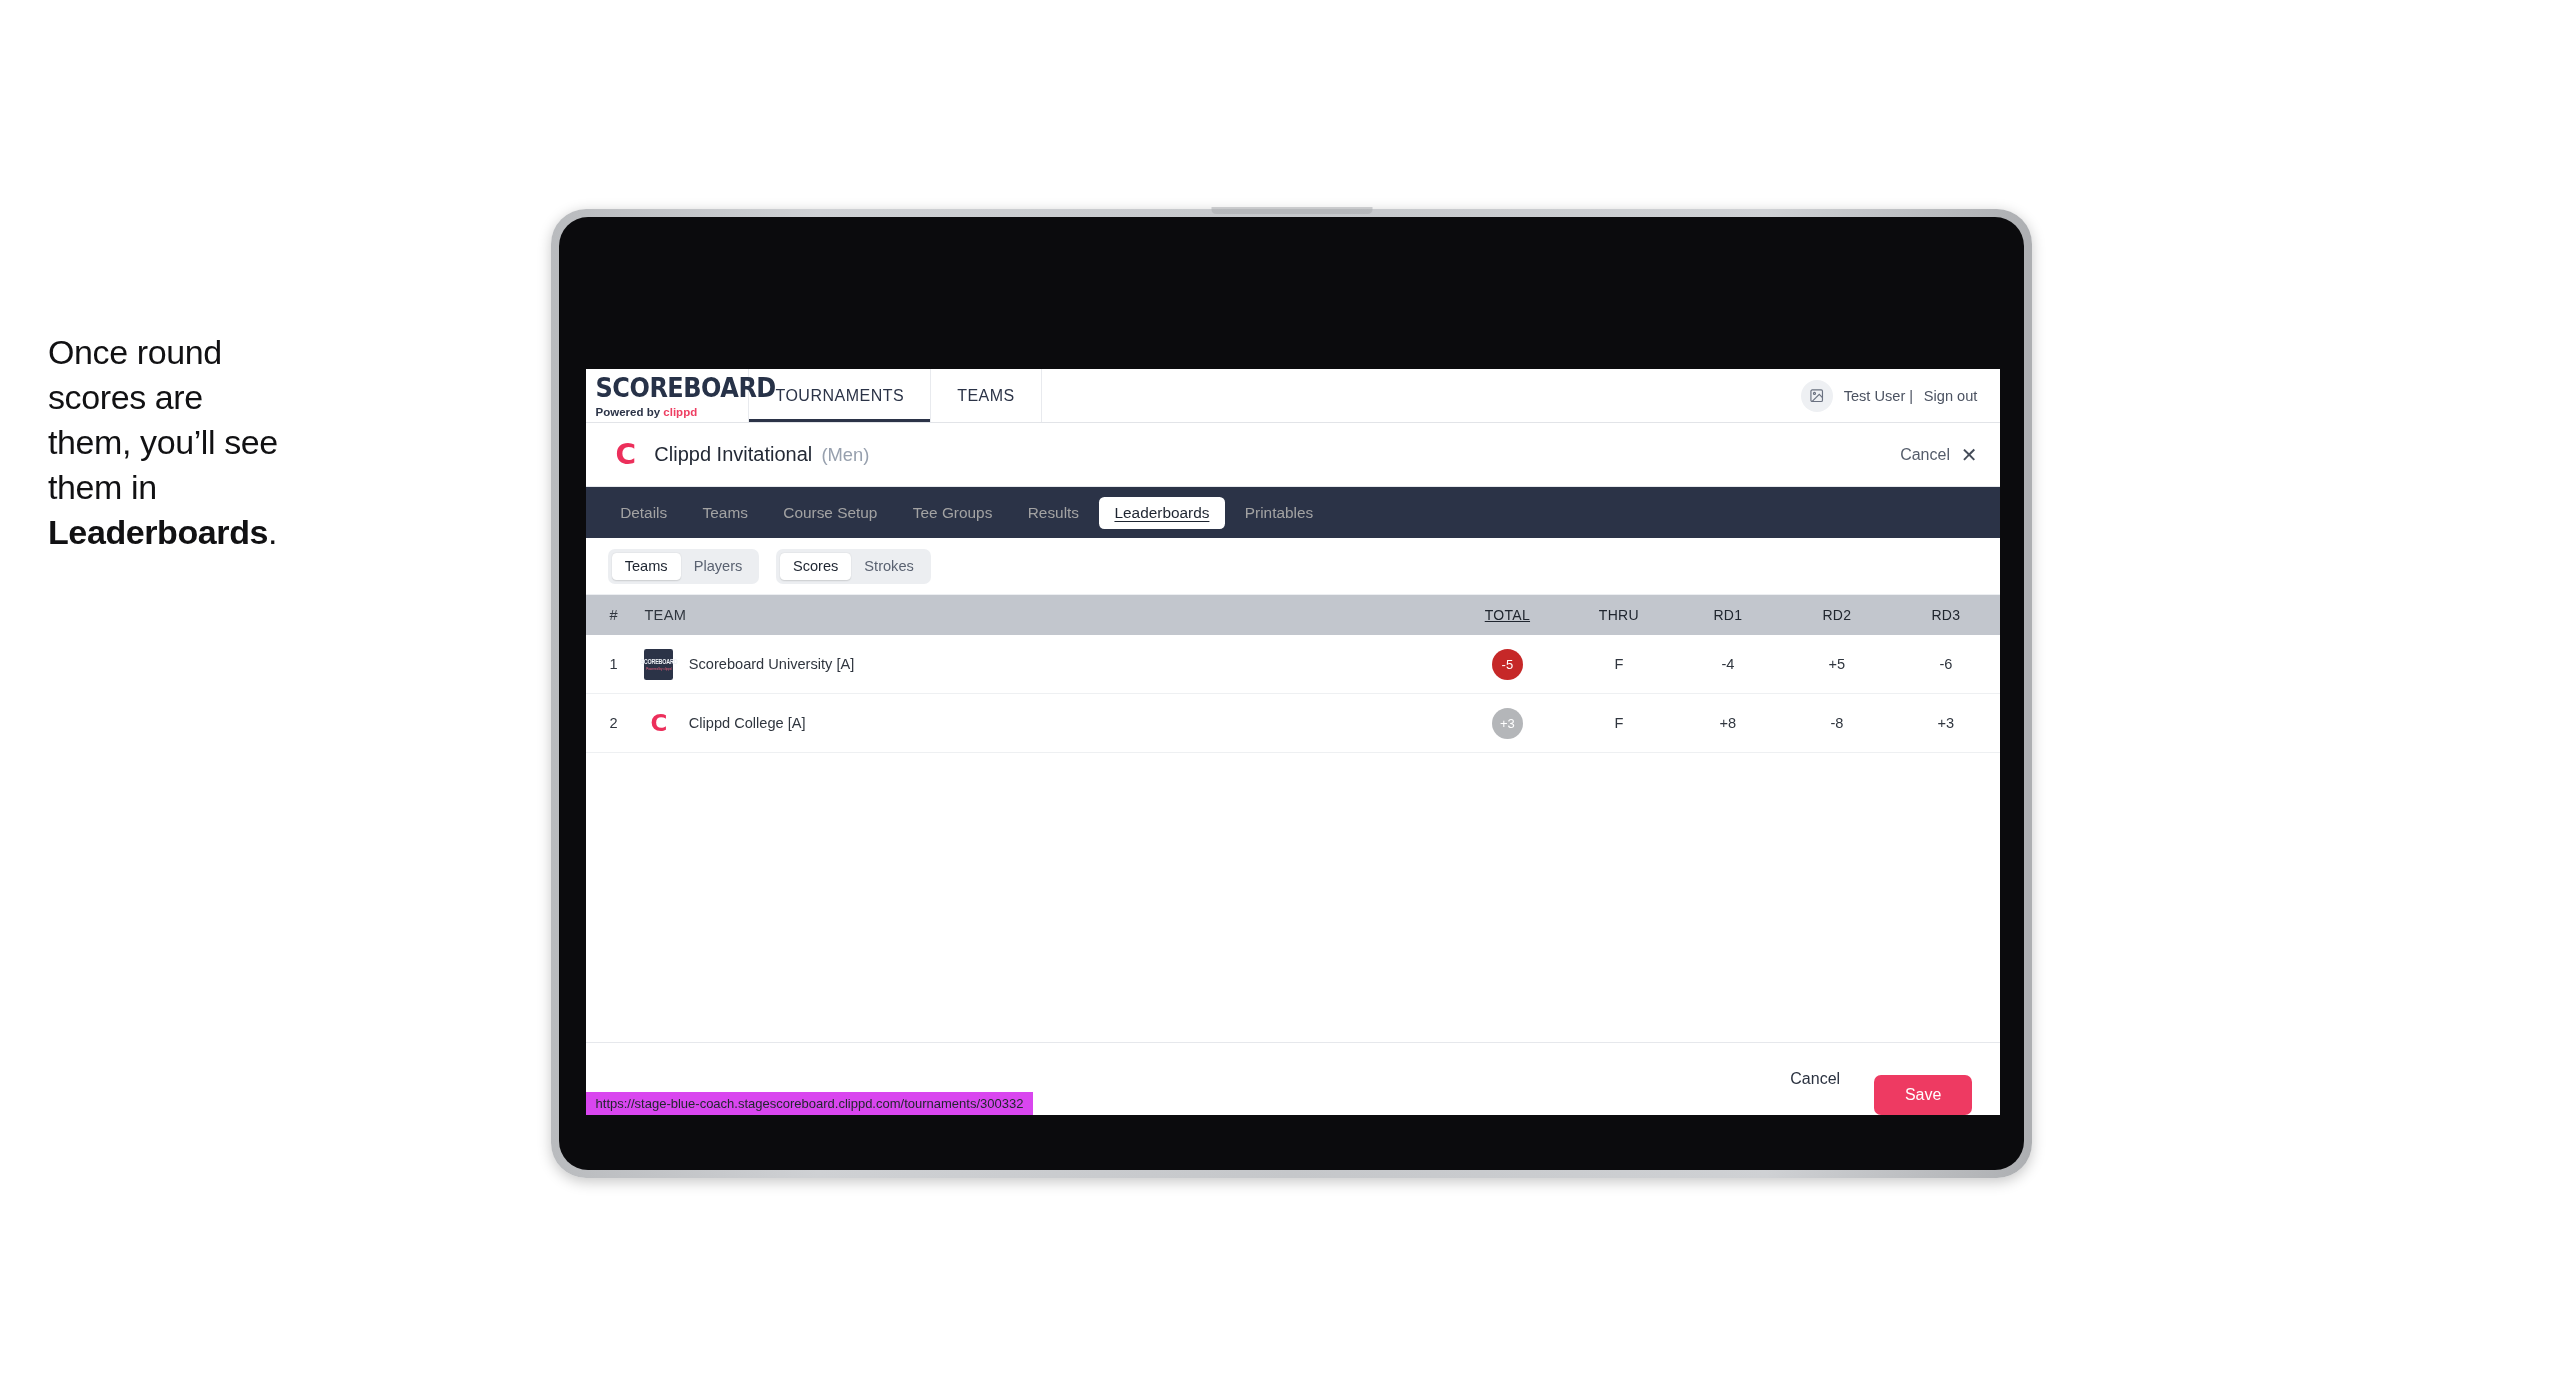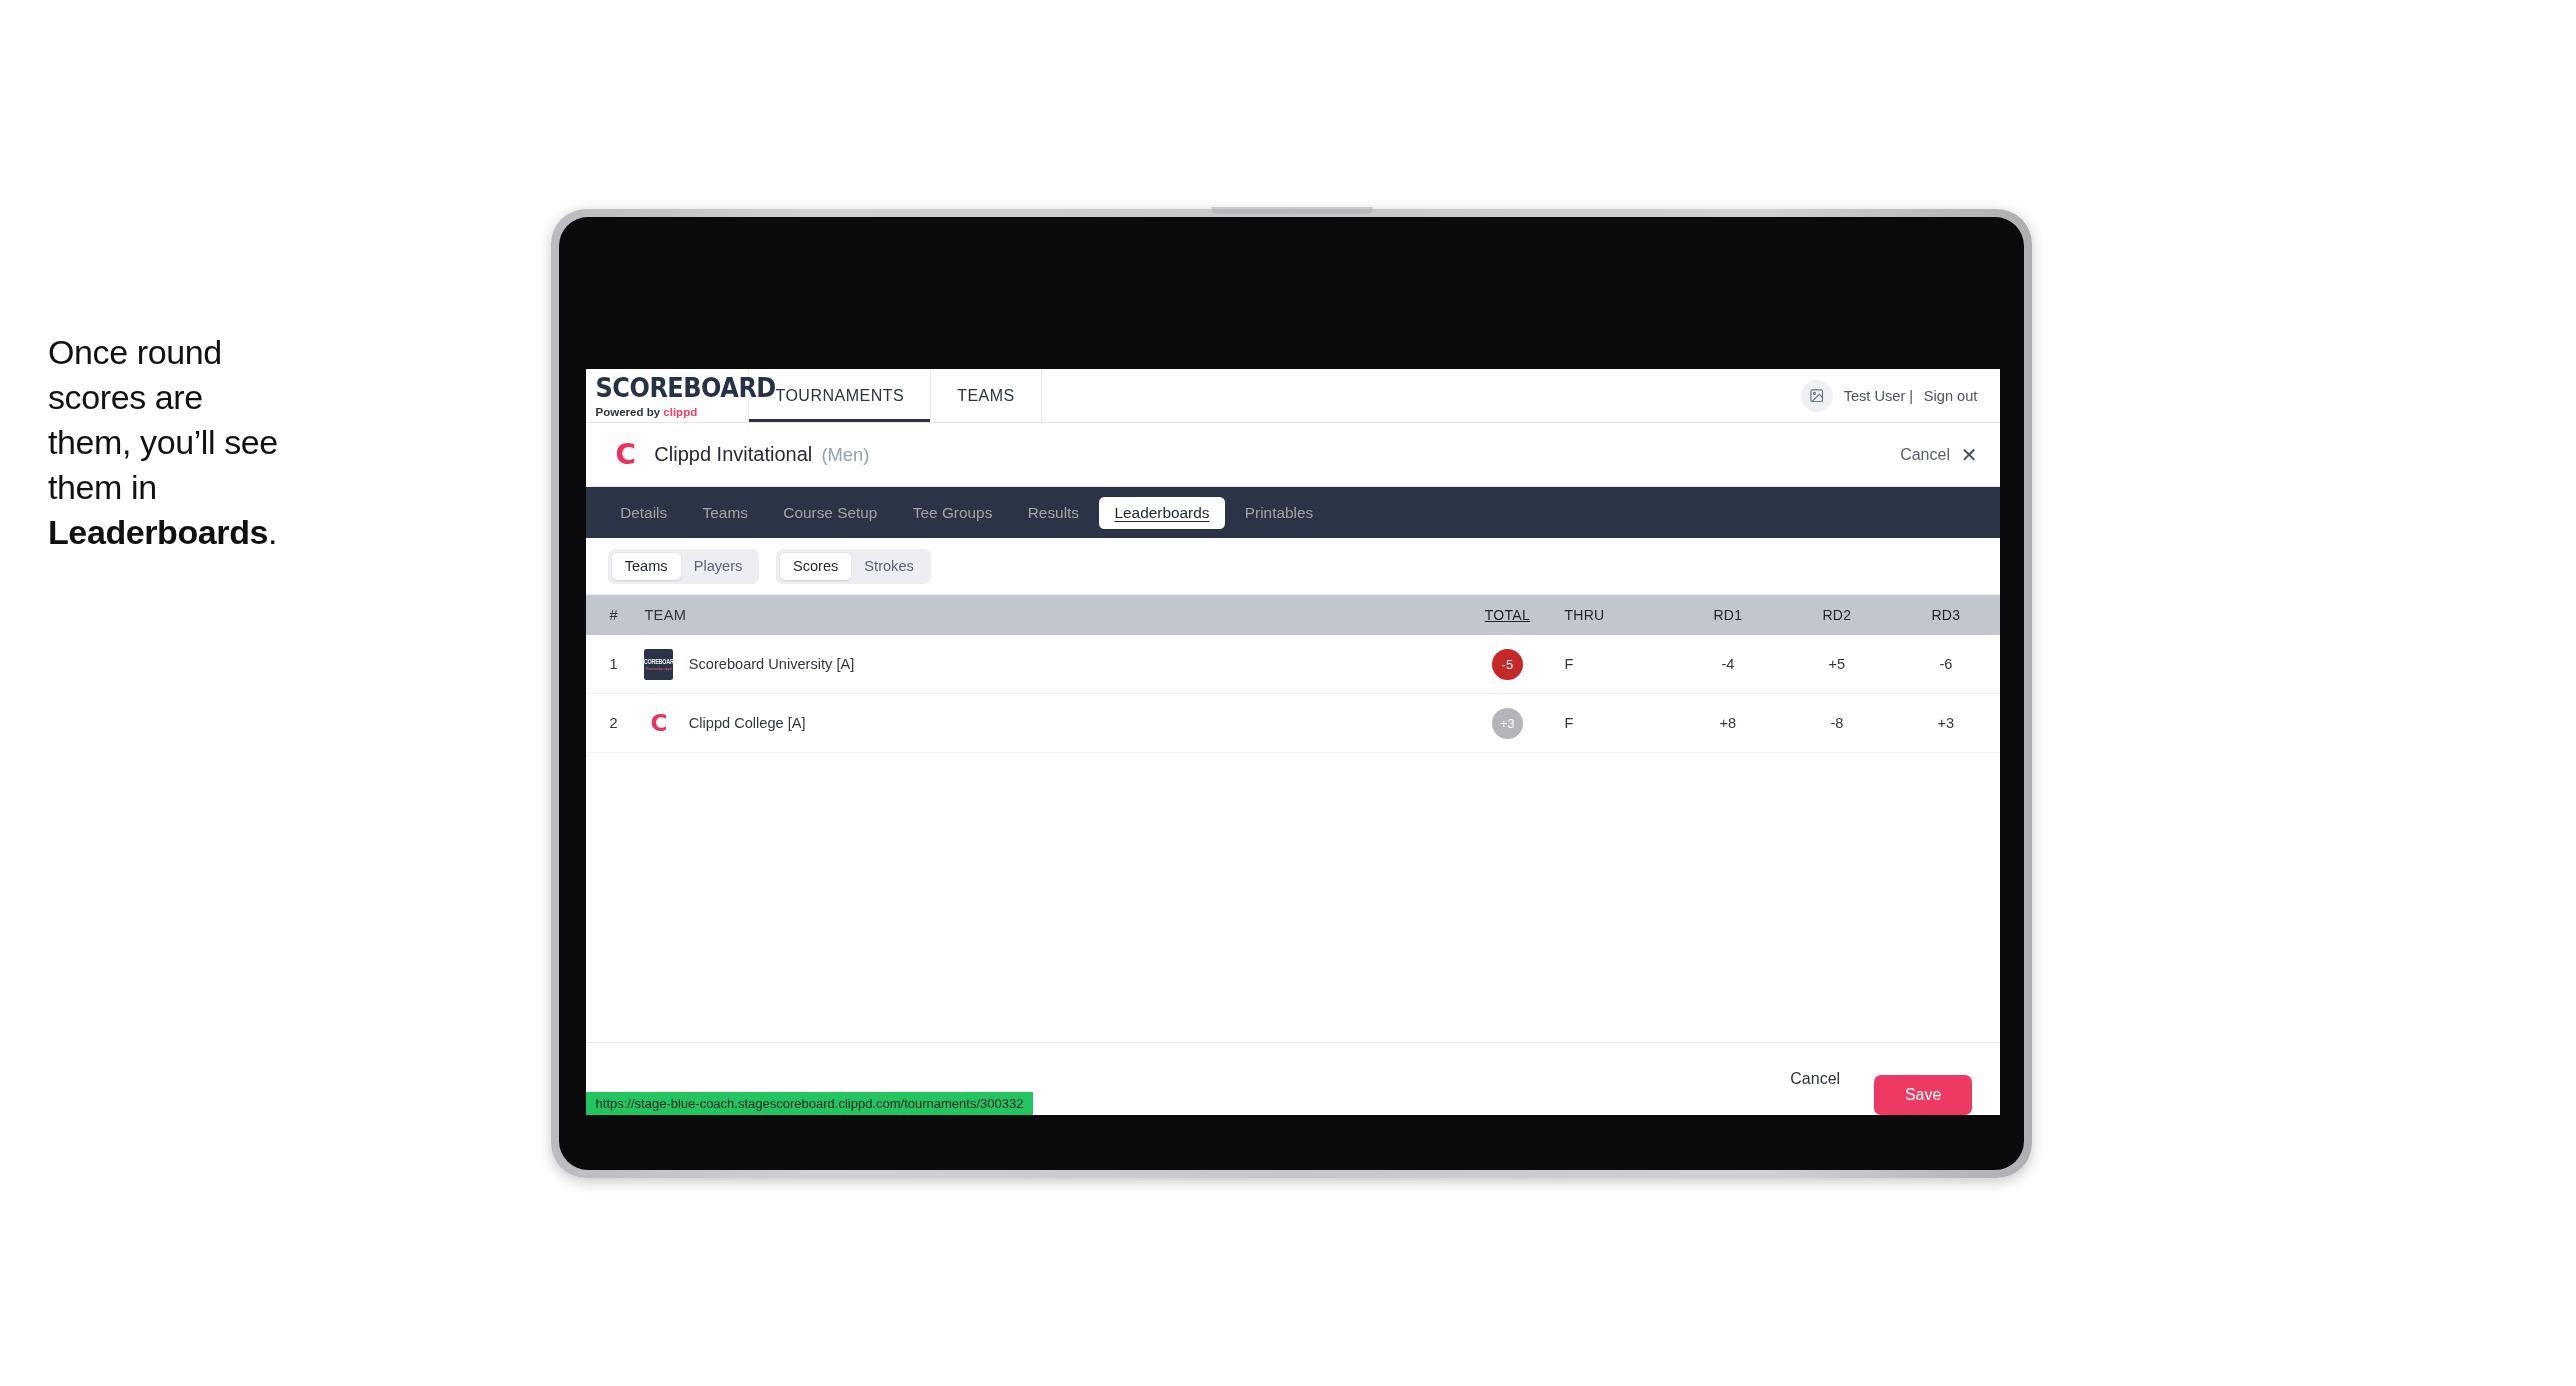--- a/index.html
+++ b/index.html
@@ -152,21 +152,21 @@
     font-size: 14px; letter-spacing: 0.3px;
   }
   .lb-row {
     display: flex; align-items: center; height: 59px;
     background: #fff; border-bottom: 0.8px solid #eef0f2;
   }
   .c-rank  { width: 58px;  padding-left: 23px; font-size: 14.6px; color: #30363f; }
   .c-team  { flex: 1; display: flex; align-items: center; gap: 15.4px;
              font-size: 14.6px; color: #30363f; }
   .c-total { width: 114px; text-align: center; text-decoration: underline; }
-  .c-thru  { width: 109px; font-size: 14.6px; color: #30363f; }
+  .c-thru  { width: 109px; text-align: center; font-size: 14.6px; color: #30363f; }
   .c-rd    { width: 109px; text-align: center; font-size: 14.6px; color: #30363f; }
   #lb-head .c-total, #lb-head .c-thru, #lb-head .c-rd { font-size: 14px; color: #20262f; }
 
   .team-logo-board {
     width: 29px; height: 31px; background: #2b3347; border-radius: 2.3px;
     display: flex; flex-direction: column; align-items: center; justify-content: center;
     flex: none;
   }
   .team-logo-board .tl-top {
     font-size: 5.4px; font-weight: bold; color: #eef1f6; letter-spacing: -0.2px;
@@ -199,21 +199,21 @@
   #save-btn {
     font-size: 16px; color: #fff; background: #ee3a62;
     border: none; border-radius: 7px; padding: 10.7px 31px; cursor: pointer;
     font-family: "Liberation Sans", sans-serif;
     margin-top: 32px;
   }
 
   
   #statusbar {
     position: absolute; left: 0; bottom: 0;
-    background: #22c55e; color: #22262e;
+    background: #d946ef; color: #22262e;
     font-size: 13px; padding: 3.8px 9.2px 4.6px 9.2px;
     white-space: nowrap;
   }
 </style>
 </head>
 <body>
 
 <div id="root">
 
   <div id="caption">

